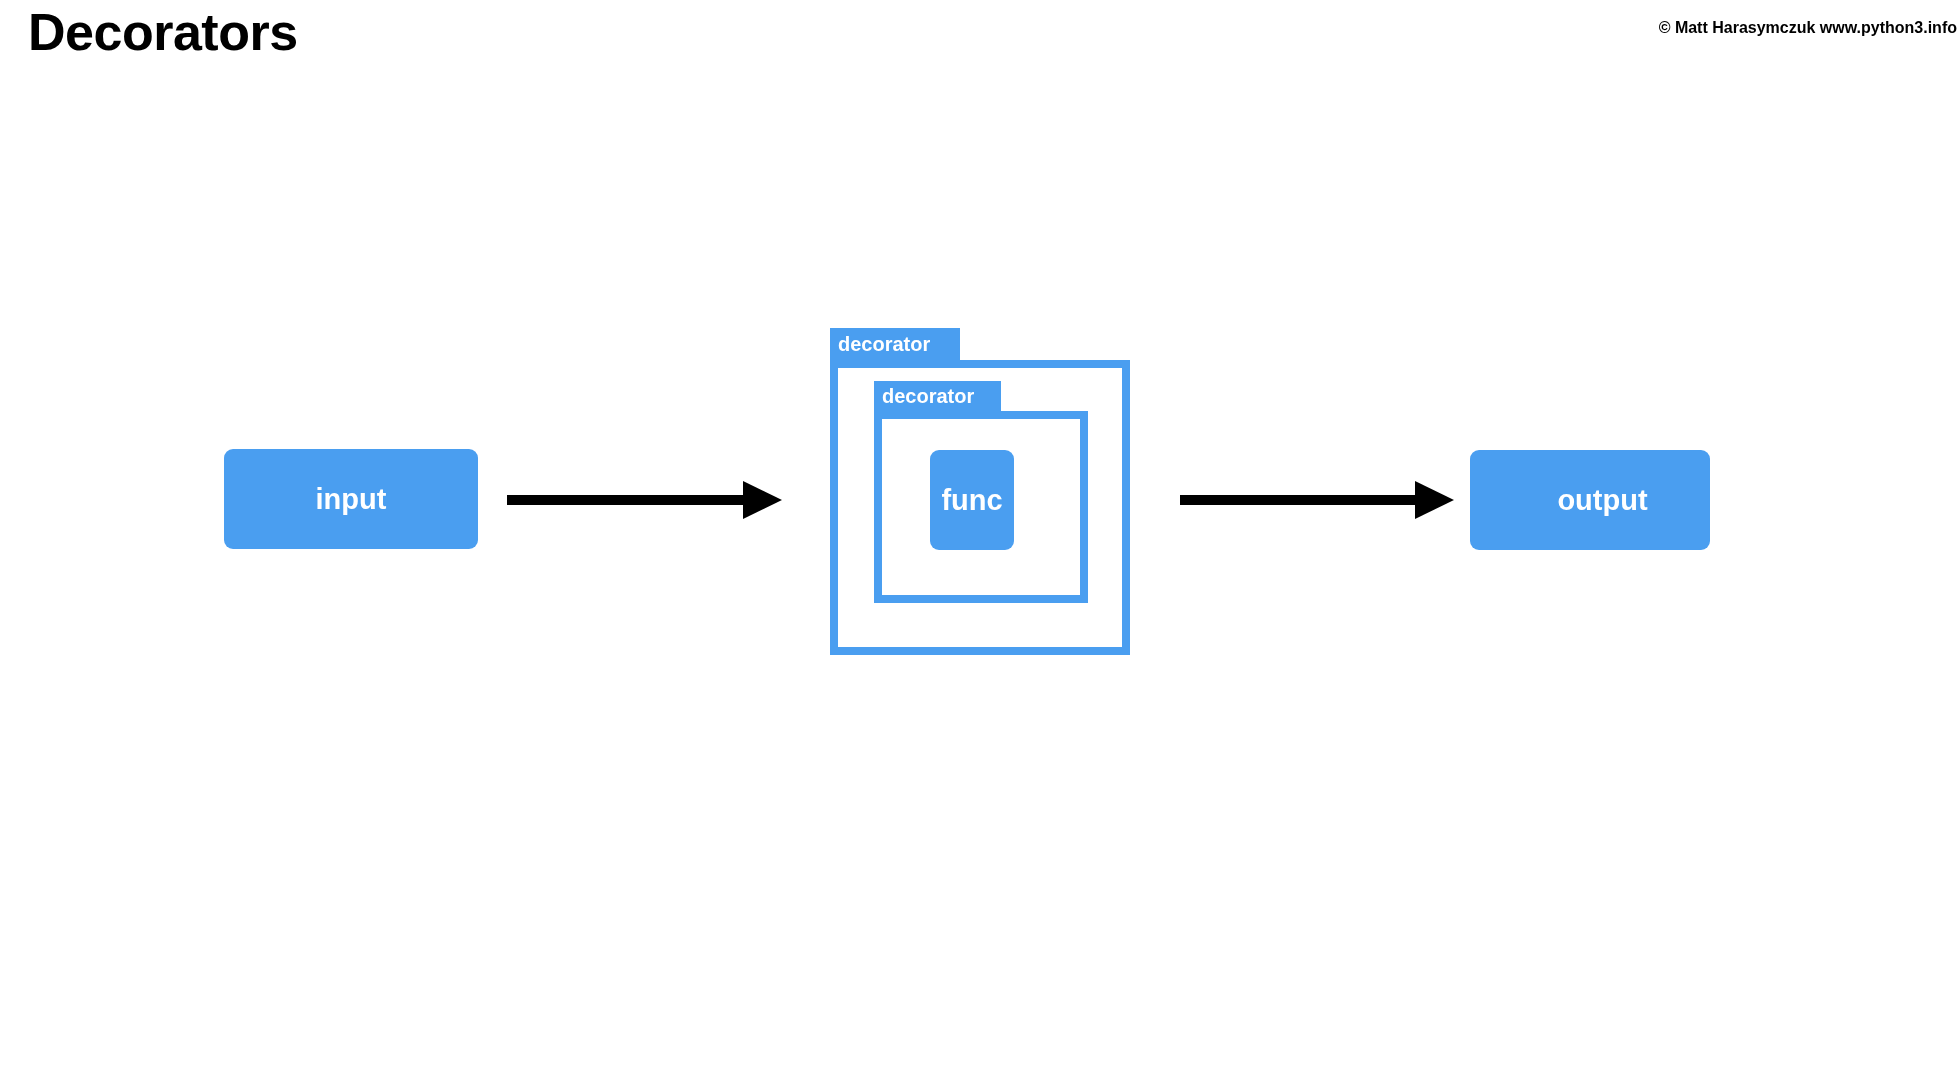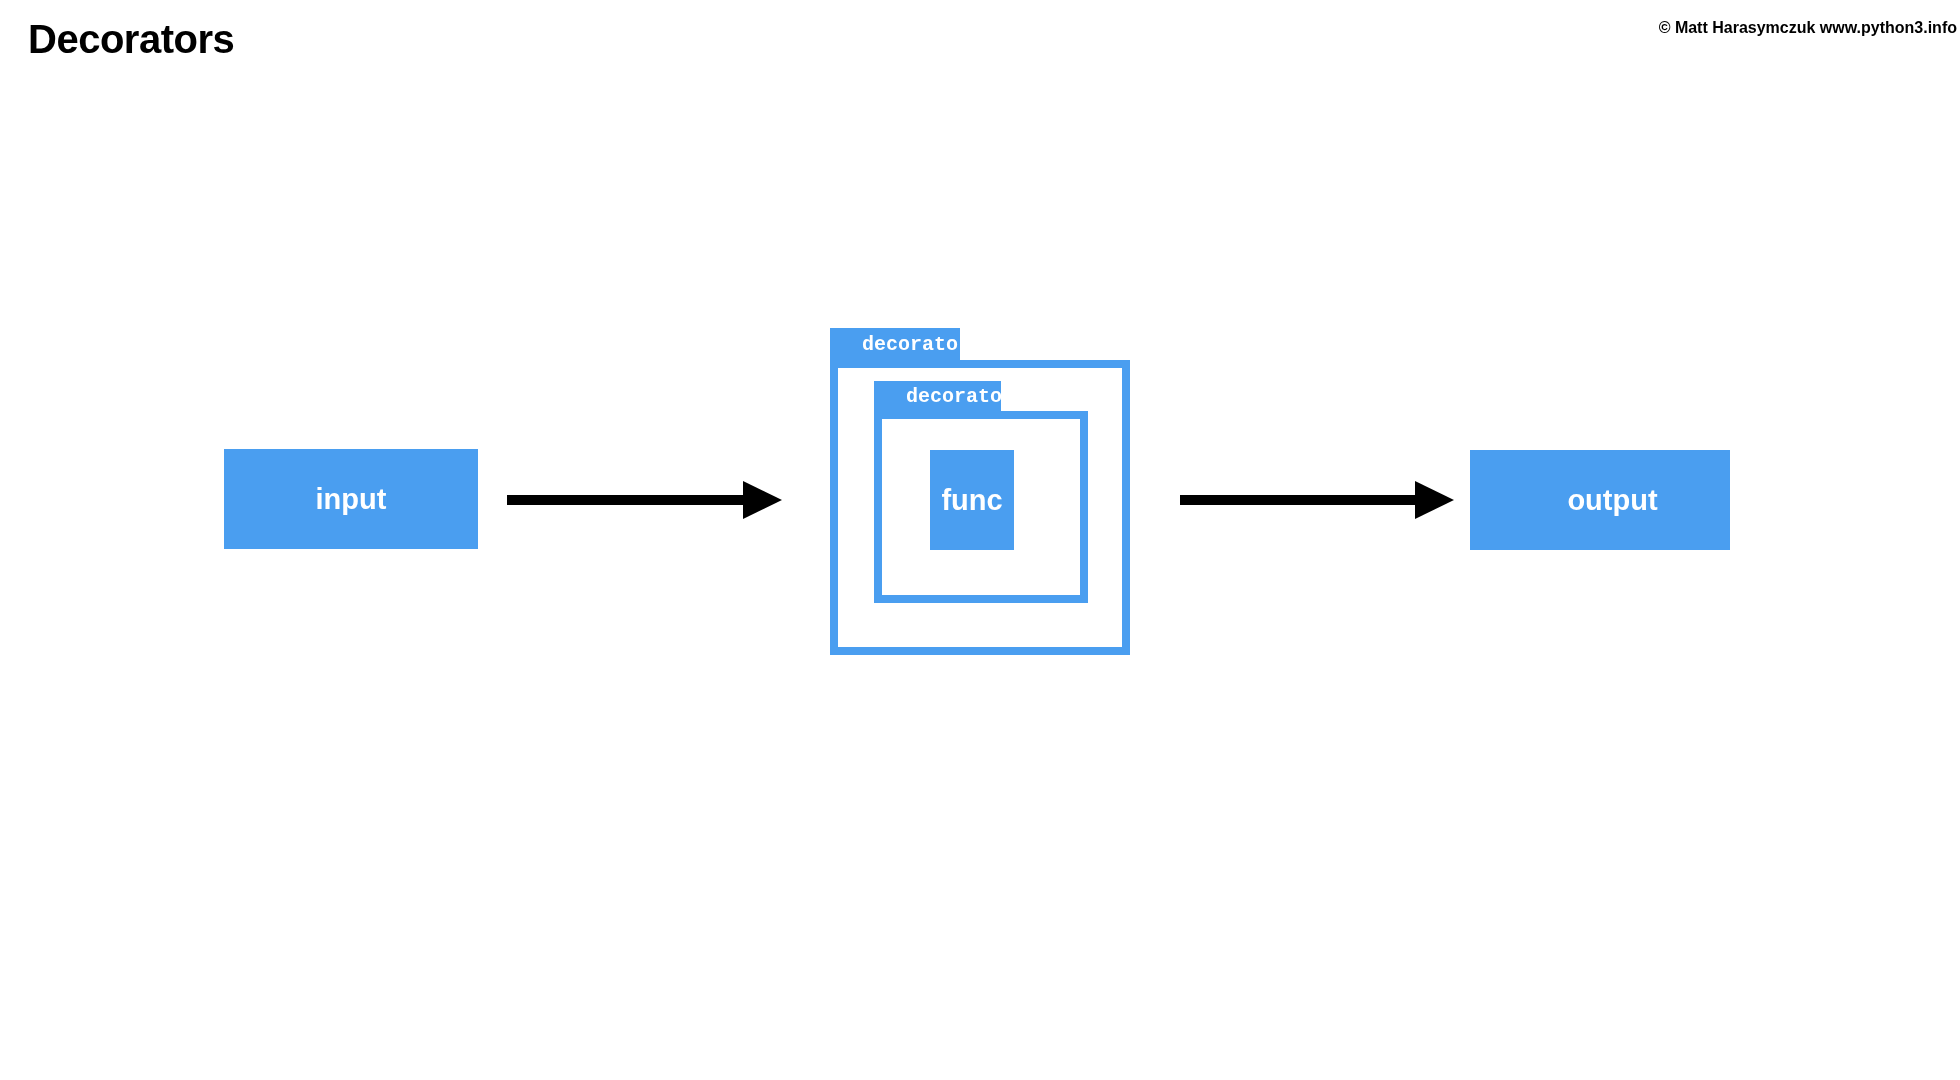--- a/index.html
+++ b/index.html
@@ -15,22 +15,22 @@
     position: relative;
     width: 1960px;
     height: 1080px;
     background: var(--bg);
     font-family: "Liberation Sans", sans-serif;
     overflow: hidden;
   }
   .page-title {
     position: absolute;
     left: 28px;
-    top: 17px;
-    font-size: 40px;
+    top: 2px;
+    font-size: 52px;
     font-weight: bold;
     color: var(--ink);
     letter-spacing: -0.5px;
   }
   .copyright {
     position: absolute;
     right: 3px;
     top: 19px;
     font-size: 16px;
     font-weight: bold;
@@ -38,35 +38,35 @@
   }
   .node {
     position: absolute;
     background: var(--accent);
     color: var(--label);
     font-size: 29px;
     font-weight: bold;
     display: flex;
     align-items: center;
     justify-content: center;
+    border-radius: 9px;
   }
   .node.input  { left: 224px;  top: 449px; width: 254px; height: 100px; }
-  .node.output { left: 1470px; top: 450px; width: 260px; height: 100px; padding-left: 25px; }
+  .node.output { left: 1470px; top: 450px; width: 240px; height: 100px; padding-left: 25px; }
   .node.func   { left: 930px;  top: 450px; width: 84px; height: 100px; }
 
   .folder-tab {
     position: absolute;
     background: var(--accent);
     color: var(--label);
     font-size: 20px;
     font-weight: bold;
-    padding-left: 32px;
+    padding-left: 8px;
     display: flex;
     align-items: center;
-    font-family: Liberation Mono, monospace;
   }
   .outer-tab { left: 830px; top: 328px; width: 130px; height: 32px; }
   .inner-tab { left: 874px; top: 381px; width: 127px; height: 30px; }
 
   .folder-frame {
     position: absolute;
     background: var(--bg);
     border: 8px solid var(--accent);
   }
   .outer-frame { left: 830px; top: 360px; width: 300px; height: 295px; }

